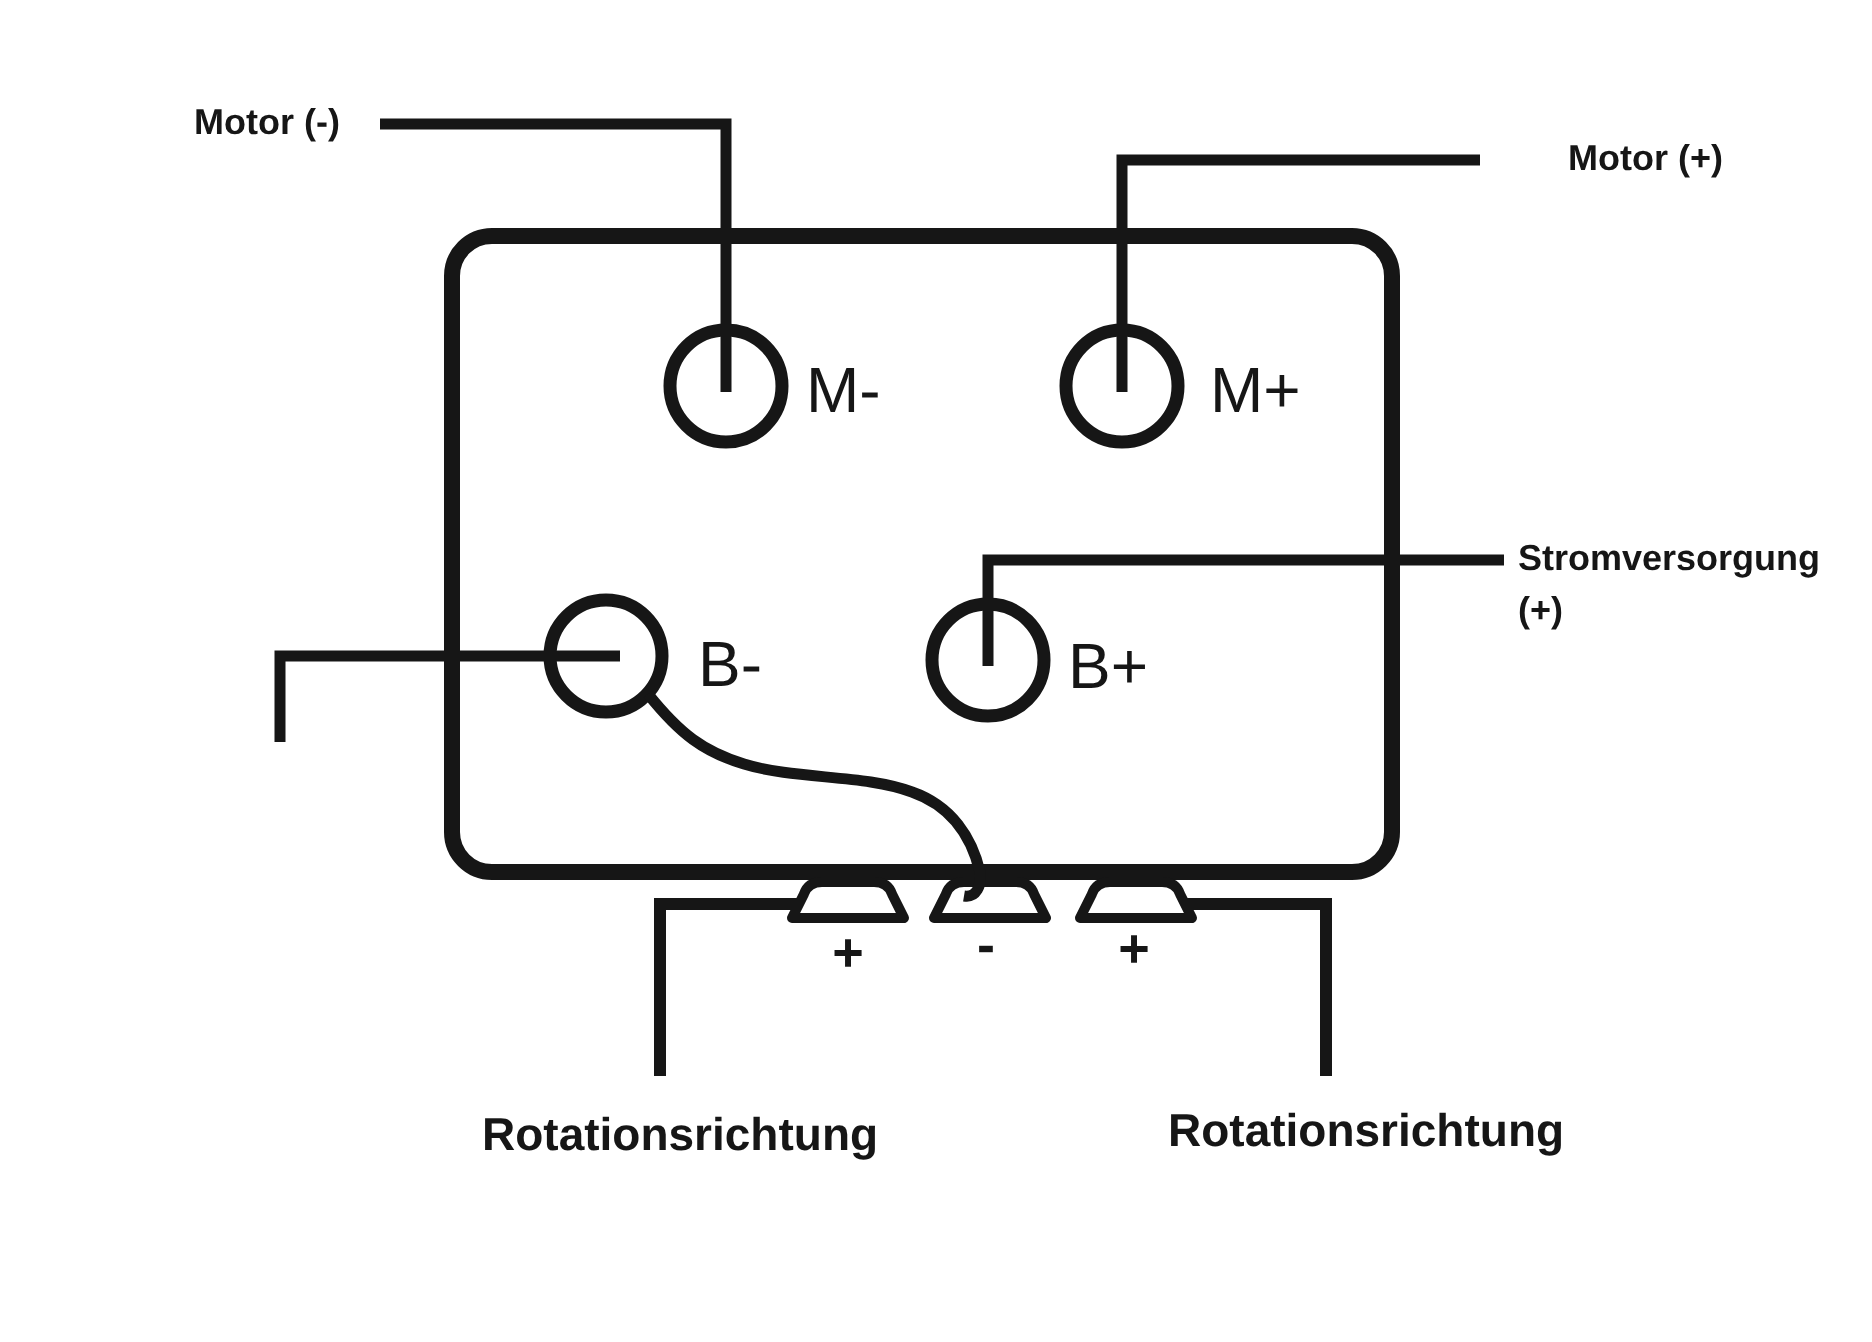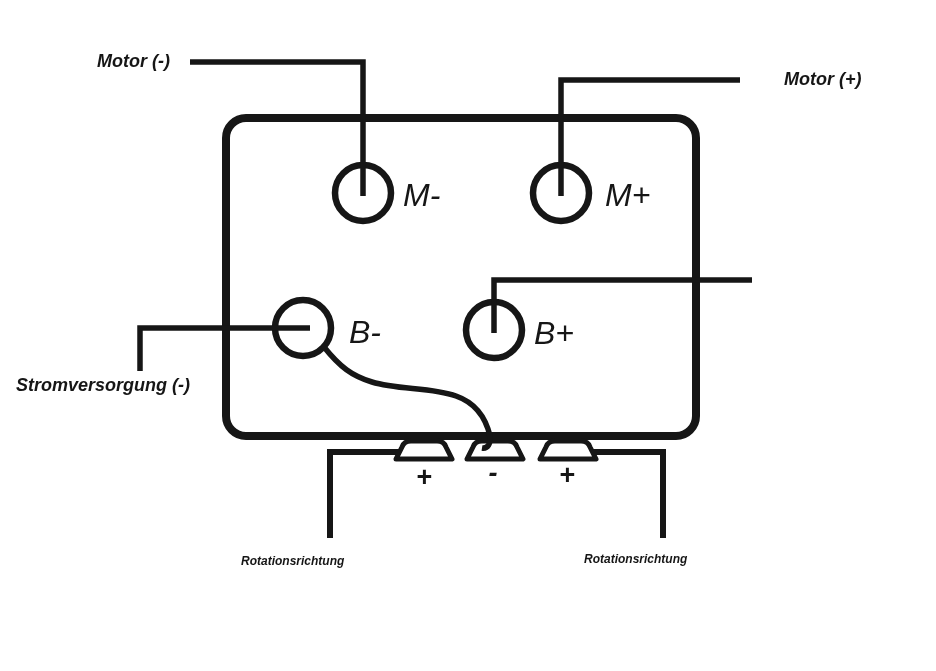--- a/index.html
+++ b/index.html
@@ -4,21 +4,20 @@
 <style>
   html, body { margin: 0; padding: 0; background: #ffffff; }
   .stage {
     position: relative;
     width: 936px;
     height: 620px;
     background: var(--bg, #ffffff);
     font-family: "Liberation Sans", sans-serif;
     color: var(--line, #161616);
     overflow: hidden;
-    font-style: italic;
   }
   .stage svg { position: absolute; left: 0; top: 0; }
   .wire   { fill: none; stroke: var(--line, #161616); stroke-width: 5.5; }
   .wire2  { fill: none; stroke: var(--line, #161616); stroke-width: 6; }
   .boxln  { fill: #ffffff; stroke: var(--line, #161616); stroke-width: 8; }
   .tab    { fill: #ffffff; stroke: var(--line, #161616); stroke-width: 5; stroke-linejoin: round; }
   .circ   { fill: #ffffff; stroke: var(--line, #161616); stroke-width: 6.5; }
   .lbl {
     position: absolute;
     font-weight: bold;
@@ -35,21 +34,21 @@
     white-space: nowrap;
     color: var(--line, #161616);
   }
   .pol {
     position: absolute;
     font-weight: bold;
     font-size: 27px;
     transform: translate(-50%, -50%);
     color: var(--line, #161616);
   }
-  .rot { font-size: 12px; }
+  .rot { font-size: 23px; }
 </style>
 </head>
 <body>
 
 <div class="stage">
 
   <svg width="936" height="671" viewBox="0 0 936 671">
 
     <rect class="boxln" x="226" y="118" width="470" height="318" rx="20"></rect>
 
@@ -68,21 +67,21 @@
     <polyline class="wire" points="494,333 494,280 752,280"></polyline>
 
     <path class="wire" d="M 324 347 C 340 367 352 376 372 382 C 398 390 432 387 456 396 C 476 403 486 419 490 436 C 491 443 488 449 482 448"></path>
 
     <polyline class="wire2" points="399,452 330,452 330,538"></polyline>
     <polyline class="wire2" points="592,452 663,452 663,538"></polyline>
   </svg>
 
   <div class="lbl" style="left:97px; top:51px;">Motor (-)</div>
   <div class="lbl" style="left:784px; top:69px;">Motor (+)</div>
-  <div class="lbl" style="left:16px; top:375px;">Stromversorgung (-)</div>
+  <div class="lbl wrap" style="left:759px; top:266px;">Stromversorgung (+)</div>
   <div class="lbl rot" style="left:241px; top:554px;">Rotationsrichtung</div>
   <div class="lbl rot" style="left:584px; top:552px;">Rotationsrichtung</div>
 
   <div class="term" style="left:403px; top:177px;">M-</div>
   <div class="term" style="left:605px; top:177px;">M+</div>
   <div class="term" style="left:349px; top:314px;">B-</div>
   <div class="term" style="left:534px; top:315px;">B+</div>
 
   <div class="pol" style="left:424px; top:477px;">+</div>
   <div class="pol" style="left:493px; top:473px;">-</div>

